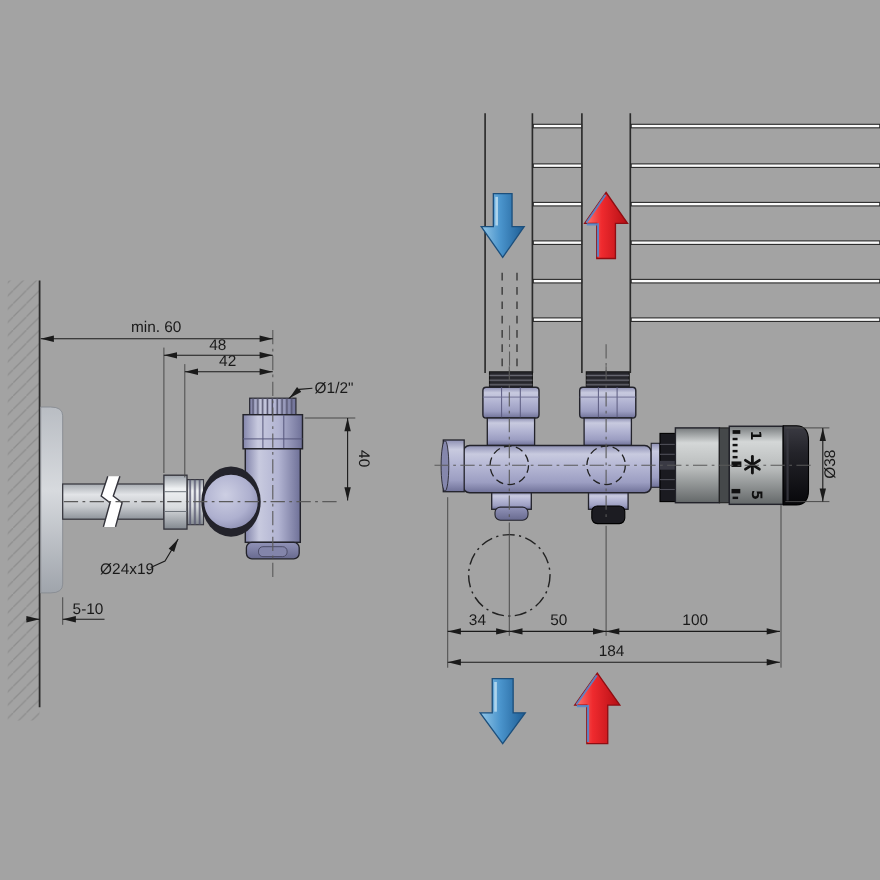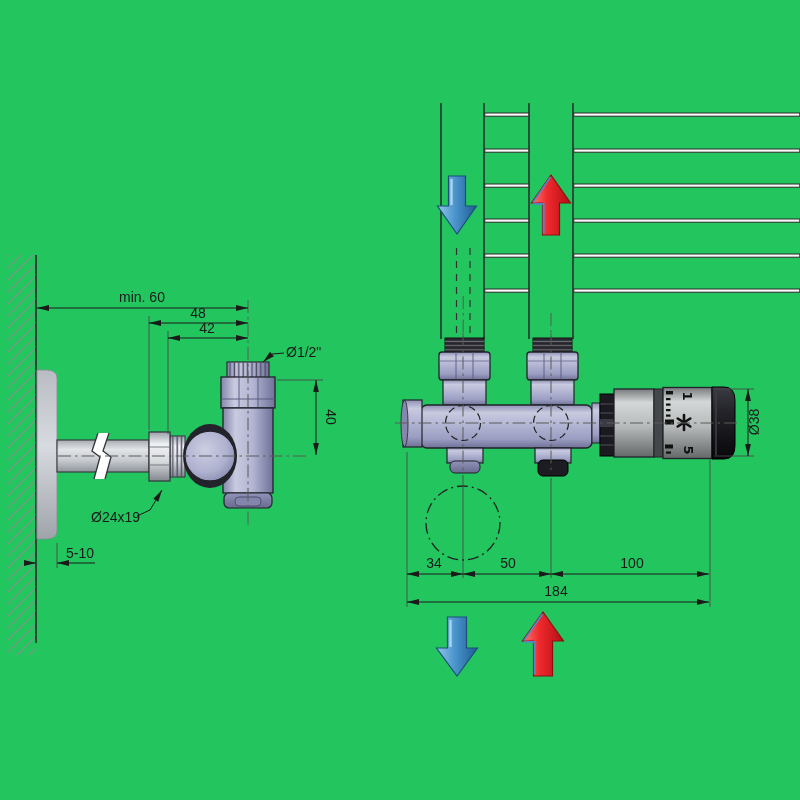--- a/index.html
+++ b/index.html
@@ -1,16 +1,16 @@
 <!DOCTYPE html>
 <html><head>
 <meta charset="utf-8">
 <style>
   html,body{margin:0;padding:0;background:#ffffff;}
-  .stage{position:relative;width:800px;height:800px;background:#22c55e;overflow:hidden;}
+  .stage{position:relative;width:800px;height:800px;background:#a3a3a3;overflow:hidden;}
   svg{position:absolute;left:0;top:0;}
   text{user-select:none;}
   .dim-text{font:14px "Liberation Sans", sans-serif;fill:#1a1a1a;}
   .scale-text{font:bold 13px "DejaVu Sans", sans-serif;fill:#0e0e0e;}
   .dim{stroke:#1a1a1a;stroke-width:1;fill:none;}
   .ext{stroke:#4a4a4a;stroke-width:0.9;fill:none;}
   .cl{stroke:#5a5a5a;stroke-width:1;stroke-dasharray:13 4 2.5 4;fill:none;}
   .hid{stroke:#333;stroke-width:1.2;stroke-dasharray:7 6;fill:none;}
 </style>
 </head>

